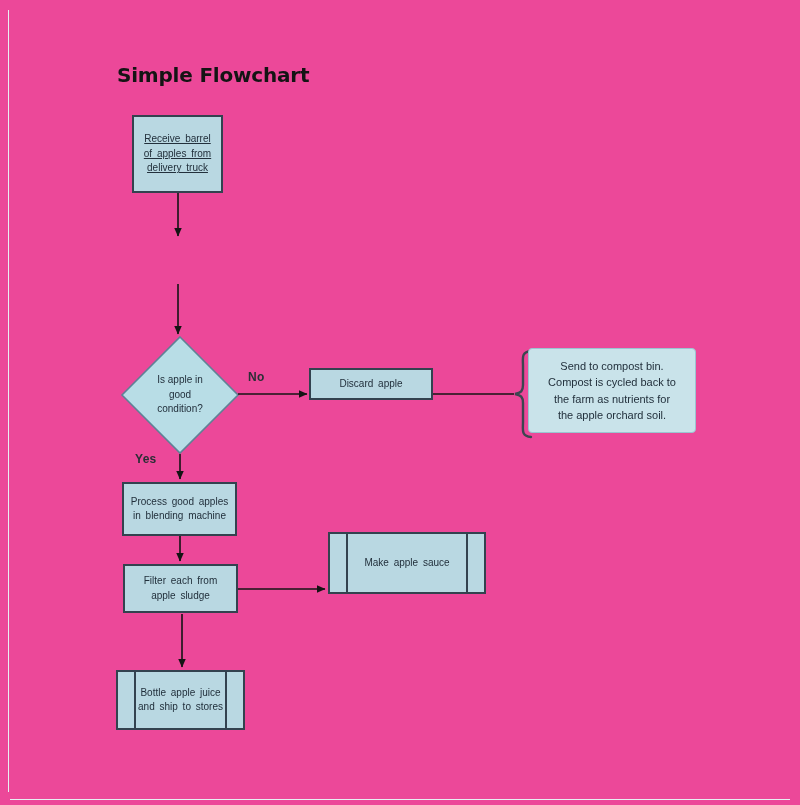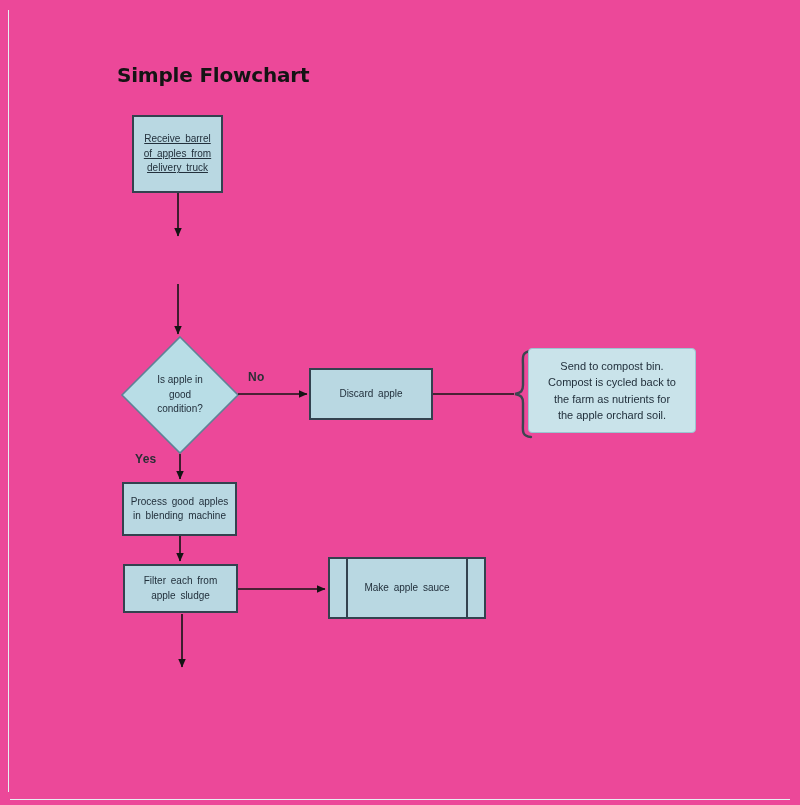--- a/index.html
+++ b/index.html
@@ -42,25 +42,25 @@
     border:2px solid var(--node-border);
     display:flex;align-items:center;justify-content:center;
     text-align:center;
     color:var(--text);
     font-size:10px;line-height:1.45;
     white-space:pre-line;
     word-spacing:2px;
   }
   .node-receive{left:132px;top:115px;width:91px;height:78px;text-decoration:underline;}
   .node-inspect{left:133px;top:239px;width:89px;height:44px;}
-  .node-discard{left:309px;top:368px;width:124px;height:52px;}
+  .node-discard{left:309px;top:368px;width:124px;height:32px;}
   .node-process{left:122px;top:482px;width:115px;height:54px;}
   .node-filter{left:123px;top:564px;width:115px;height:49px;}
   .node-predef{padding:0 20px;}
-  .node-sauce{left:328px;top:557px;width:158px;height:62px;}
+  .node-sauce{left:328px;top:532px;width:158px;height:62px;}
   .node-bottle{left:116px;top:670px;width:129px;height:60px;}
   .predef-bar{
     position:absolute;top:-1px;bottom:-1px;width:0;
     border-left:2px solid var(--node-border);
   }
   .predef-bar.left{left:16px;}
   .predef-bar.right{right:16px;}
   .diamond-text{
     position:absolute;left:130px;top:366px;width:100px;height:58px;
     display:flex;align-items:center;justify-content:center;
@@ -155,14 +155,20 @@
     <span>Filter each from
 apple sludge</span>
   </div>
 
   <div class="node node-predef node-sauce">
     <span class="predef-bar left"></span>
     <span class="predef-bar right"></span>
     <span>Make apple sauce</span>
   </div>
 
+  <div class="node node-predef node-bottle">
+    <span class="predef-bar left"></span>
+    <span class="predef-bar right"></span>
+    <span>Bottle apple juice
+and ship to stores</span>
+  </div>
 
 </div>
 
 </body></html>

